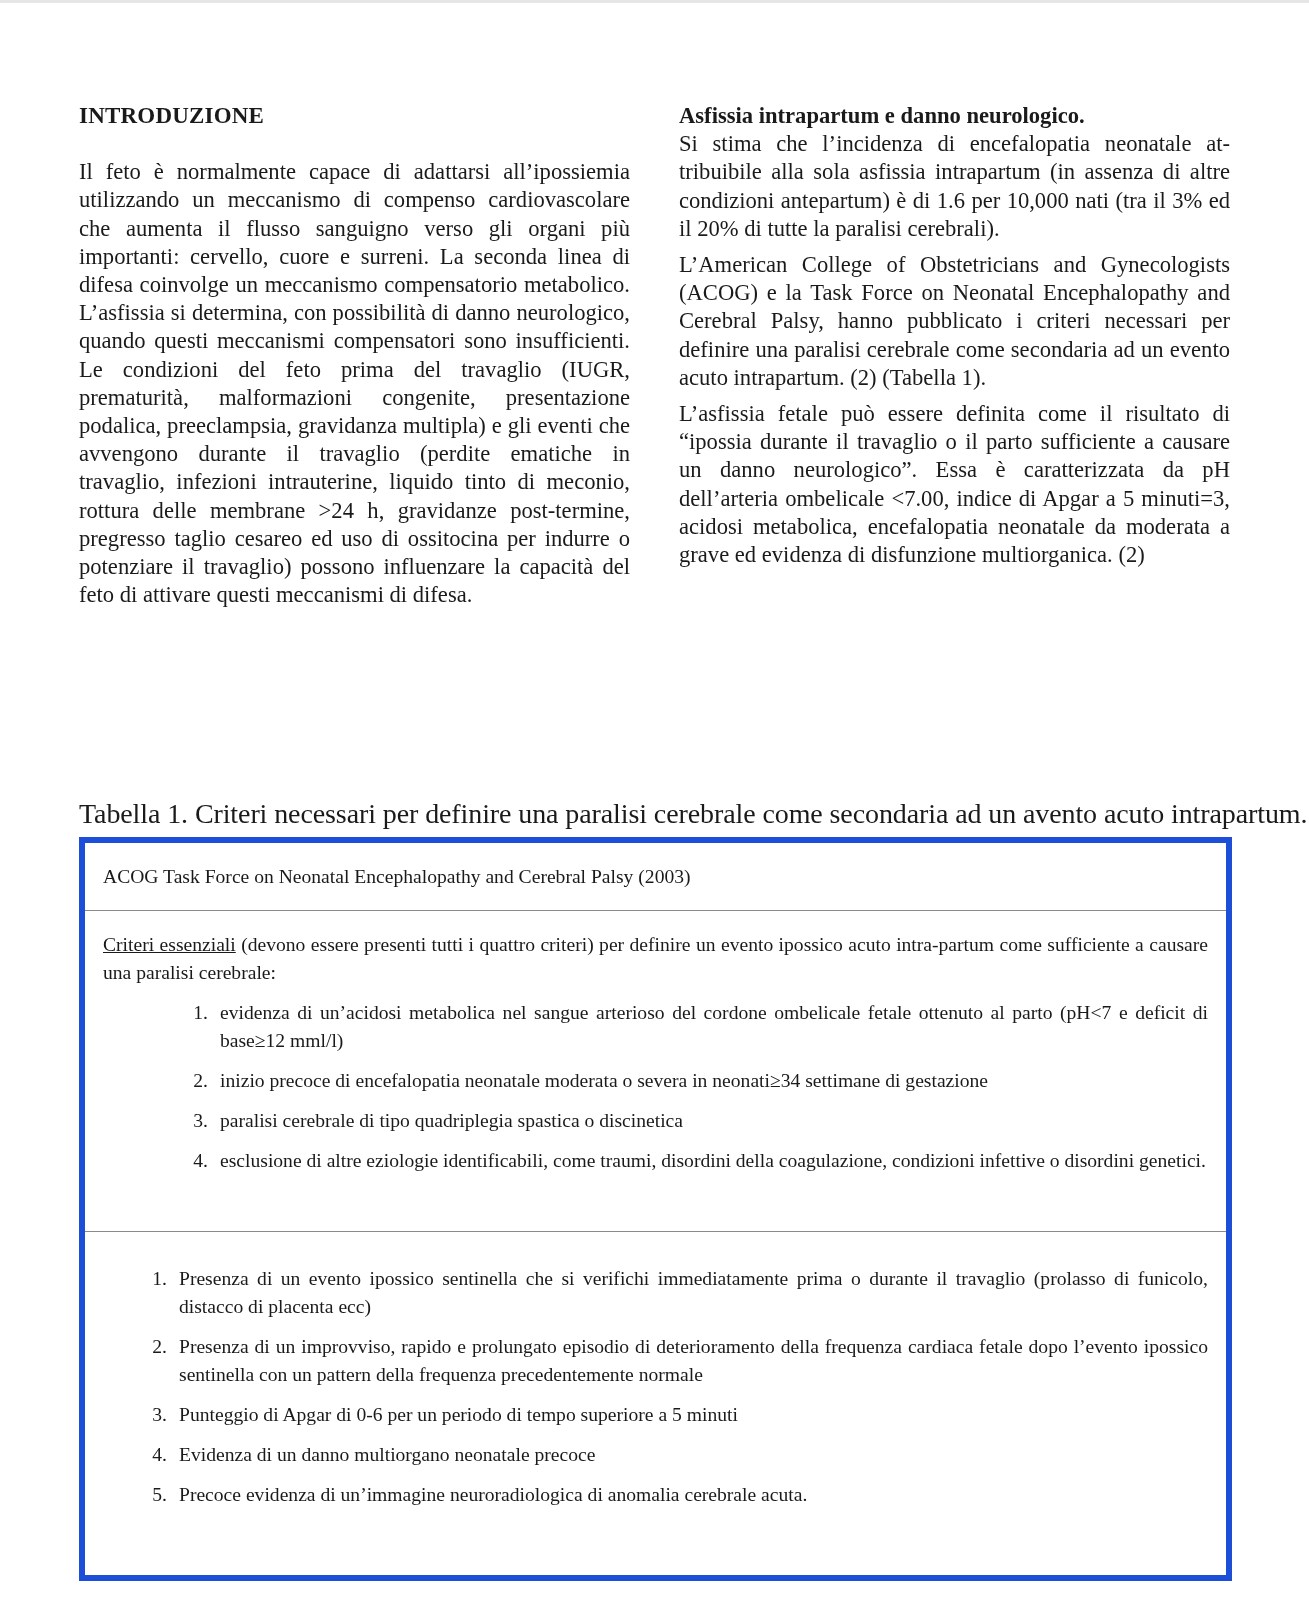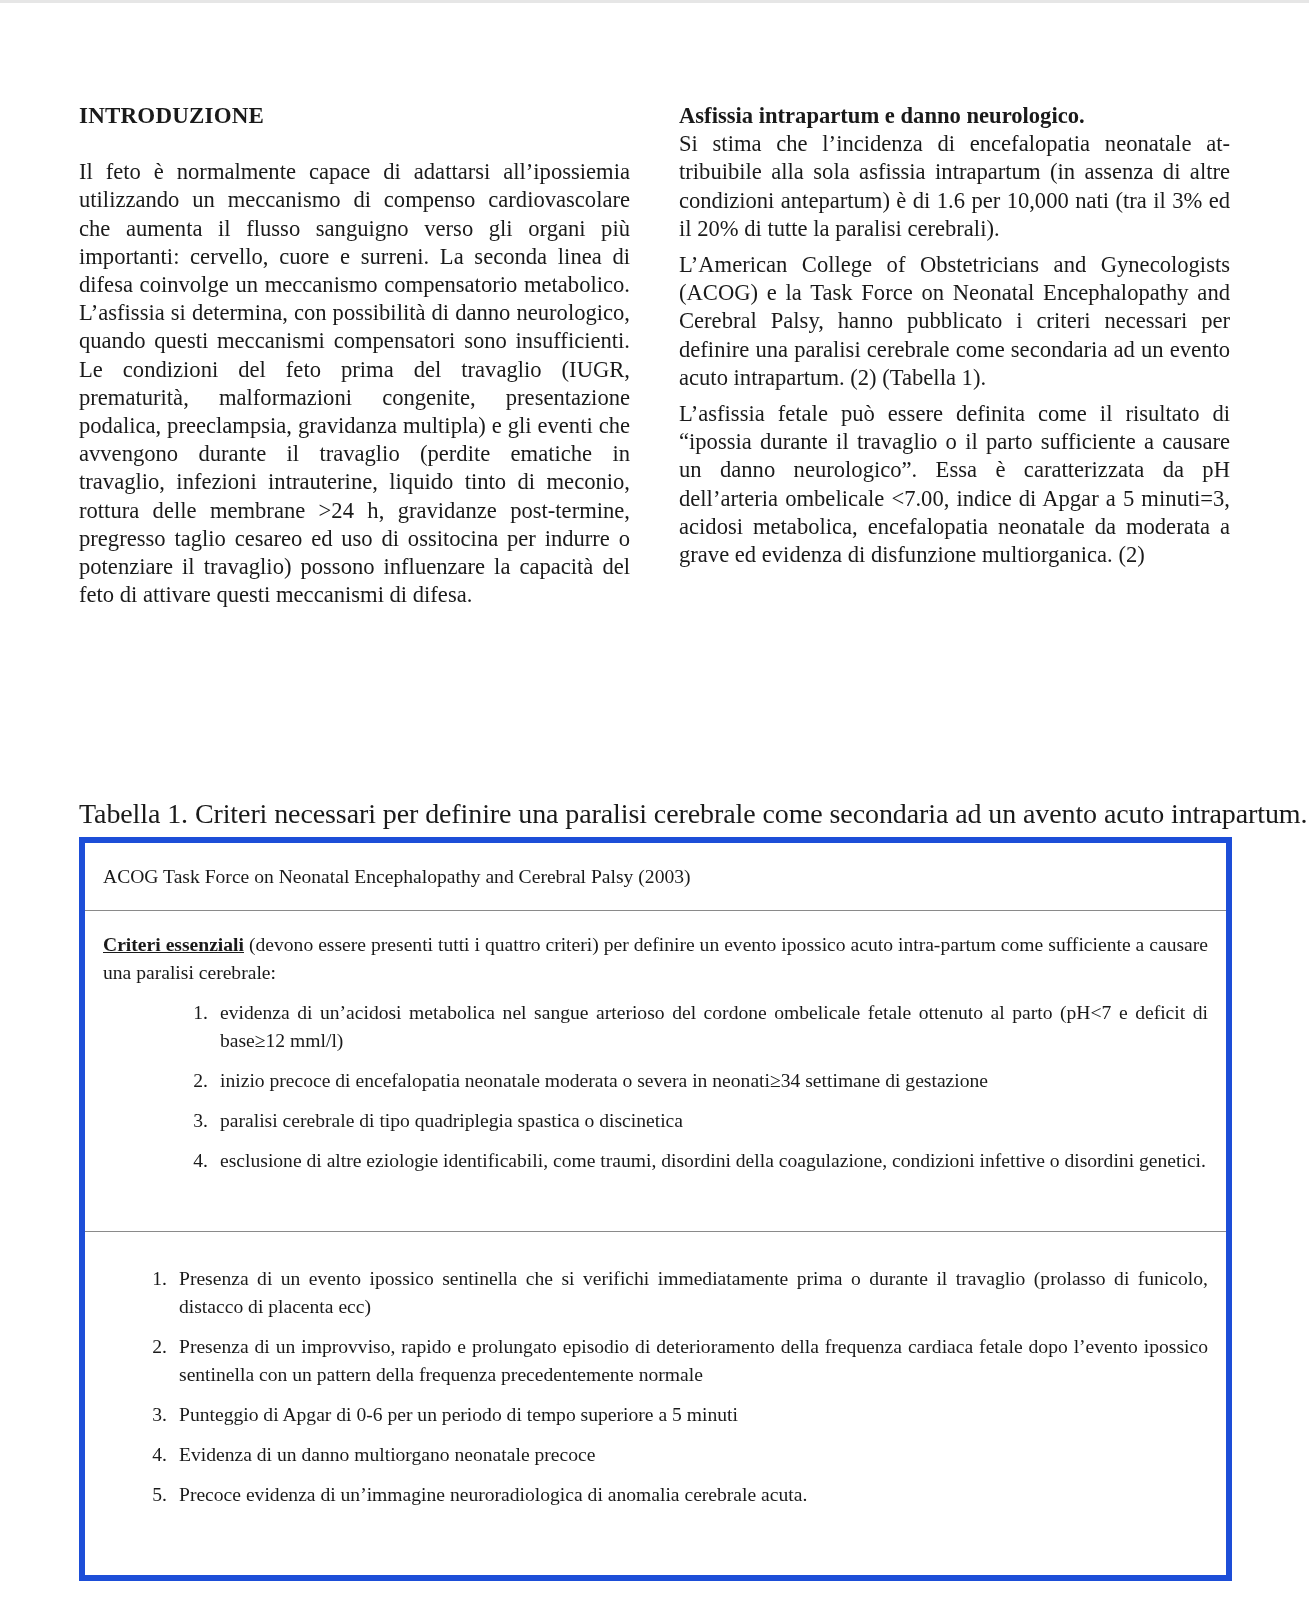--- a/index.html
+++ b/index.html
@@ -16,21 +16,21 @@
   .h-asf { font-weight: bold; }
   .gap { margin-top: 8px !important; }
   .caption { position: absolute; left: 79px; top: 768px; font-size: 28px; line-height: 28px; white-space: nowrap; letter-spacing: -0.1px; margin-top: 32px; }
   .table { position: absolute; left: 79px; top: 837px; width: 1153px; height: 744px; border: 6px solid #1d4ed8; box-sizing: border-box; font-size: 19.6px; line-height: 28px; }
   .row { border-bottom: 1px solid #8a8a8a; box-sizing: border-box; padding: 0 18px 0 18px; }
   .row:last-child { border-bottom: none; }
   .row-head { height: 68px; padding-top: 20px; }
   .row-ess { height: 321px; padding-top: 20px; }
   .row-pos { padding-top: 21px; }
   .intro-line { text-align: justify; margin: 0; }
-  .lead { font-weight: bold; text-decoration: underline; }
+  .lead { font-weight: normal; text-decoration: underline; }
   ol { margin: 0; padding: 0; list-style: none; }
   ol li { display: flex; margin-top: 12px; }
   ol li .num { flex: 0 0 auto; text-align: right; }
   ol li .txt { flex: 1 1 auto; text-align: justify; }
   .ess ol { margin-left: 78px; }
   .ess li .num { width: 27px; margin-right: 12px; }
   .pos ol { margin-left: 37px; }
   .pos li .num { width: 27px; margin-right: 12px; }
 </style>
 </head>

